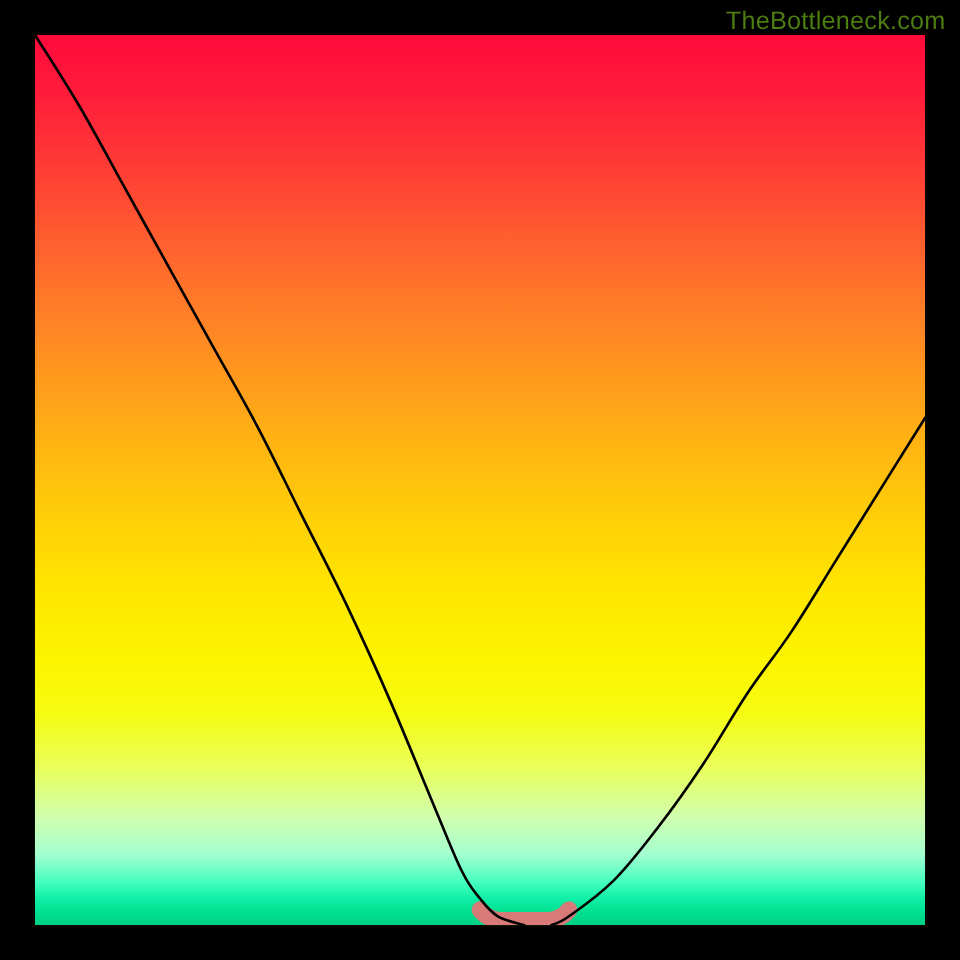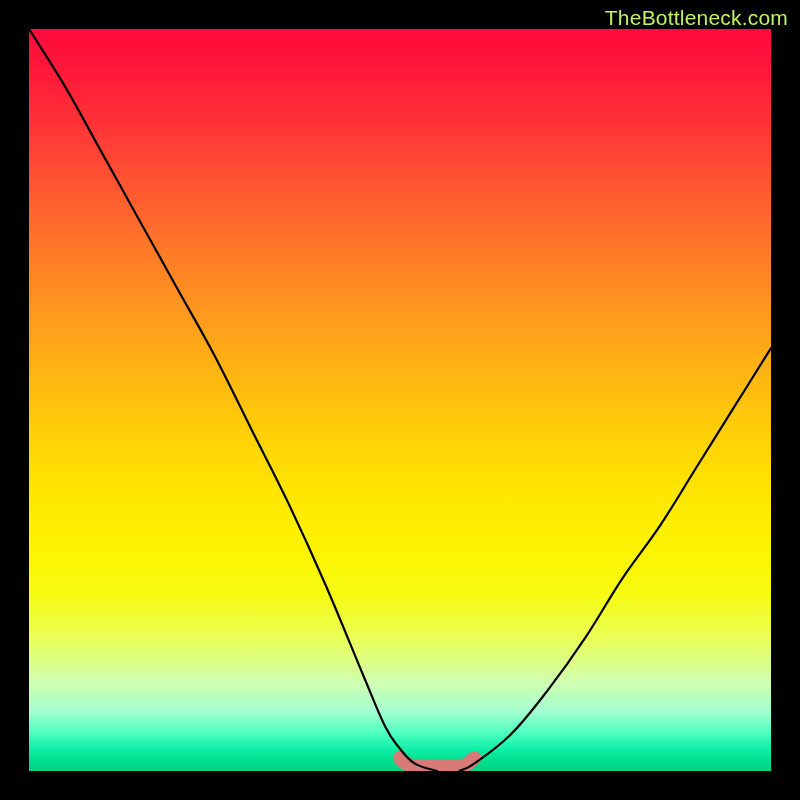--- a/index.html
+++ b/index.html
@@ -53,21 +53,21 @@
   .curve-layer {
     position: absolute;
     inset: 0;
   }
   .watermark {
     position: absolute;
     top: 6px;
     right: 12px;
     font-size: 21px;
     font-weight: 500;
-    color: #bef264;
+    color: #4d7c0f;
     letter-spacing: 0.2px;
     user-select: none;
   }
 </style>
 </head>
 <body>
 
 <div class="chart-wrap">
   <div class="watermark">TheBottleneck.com</div>
 

